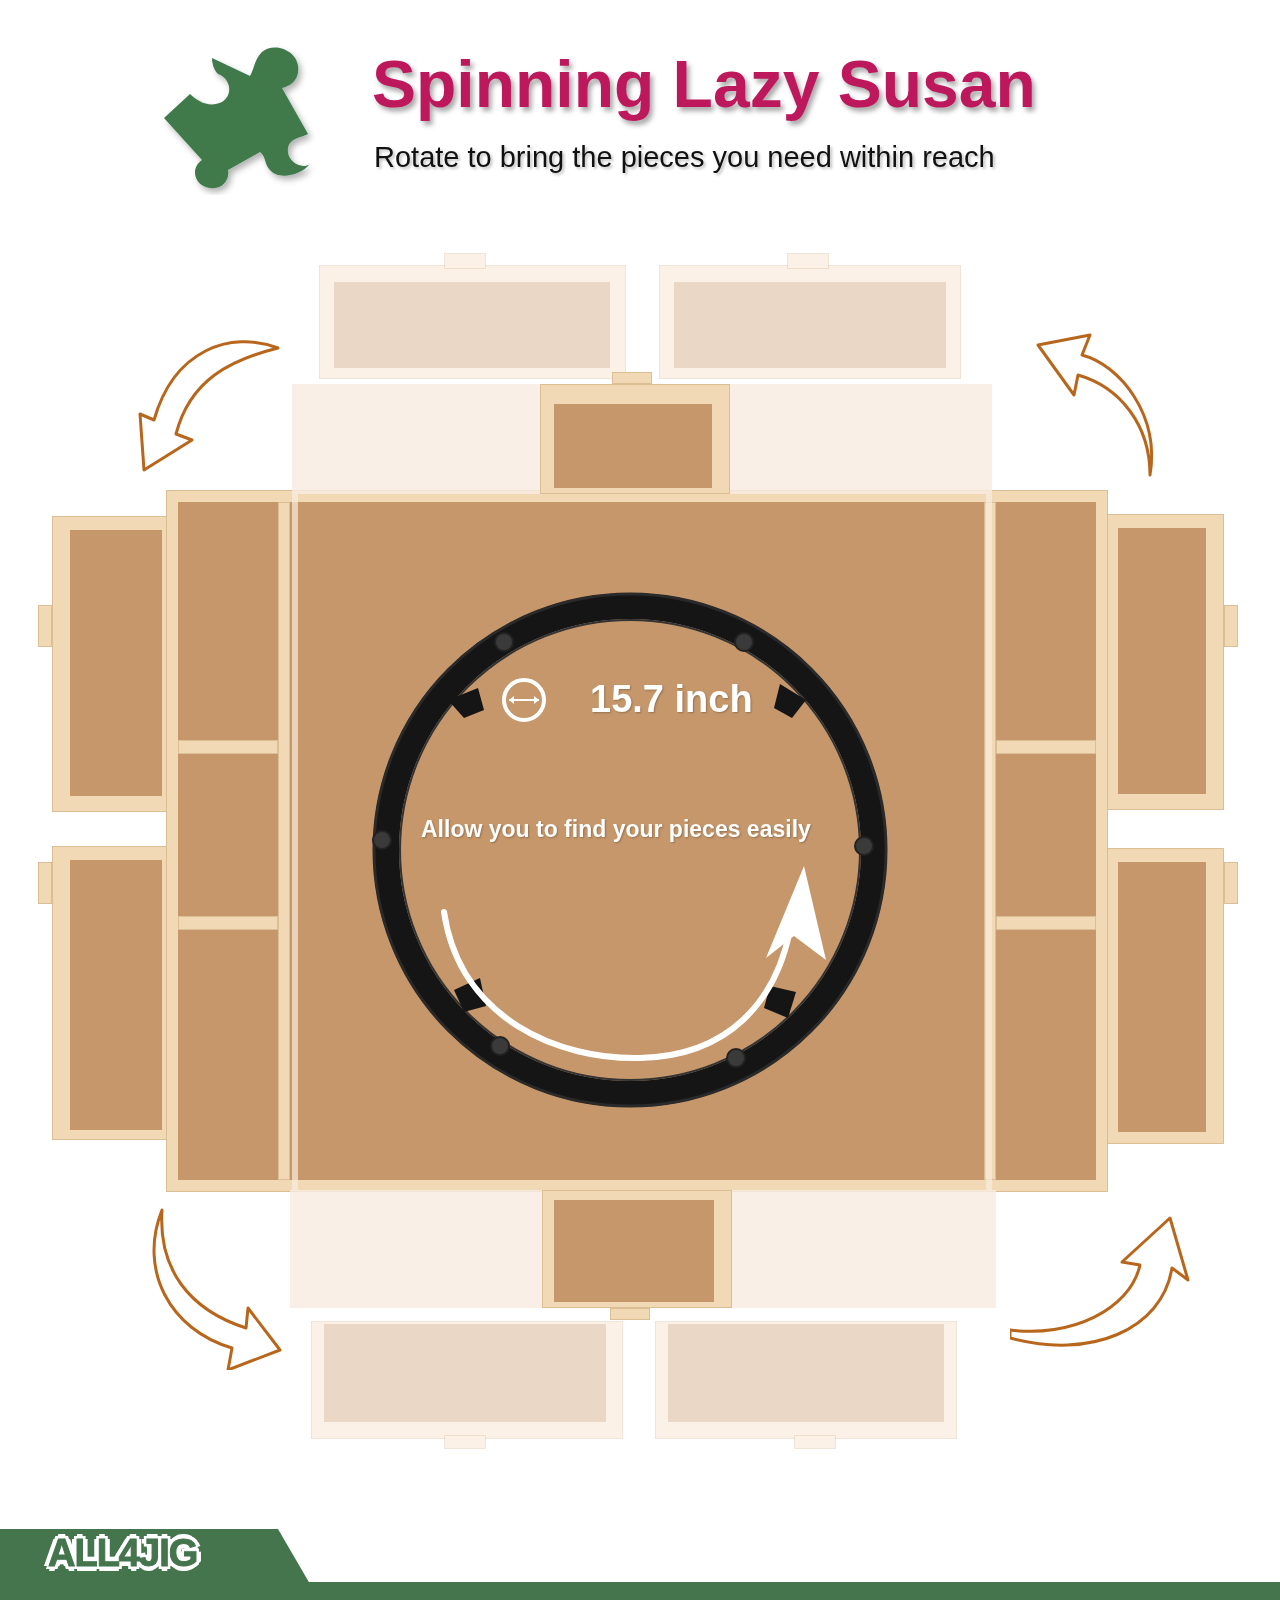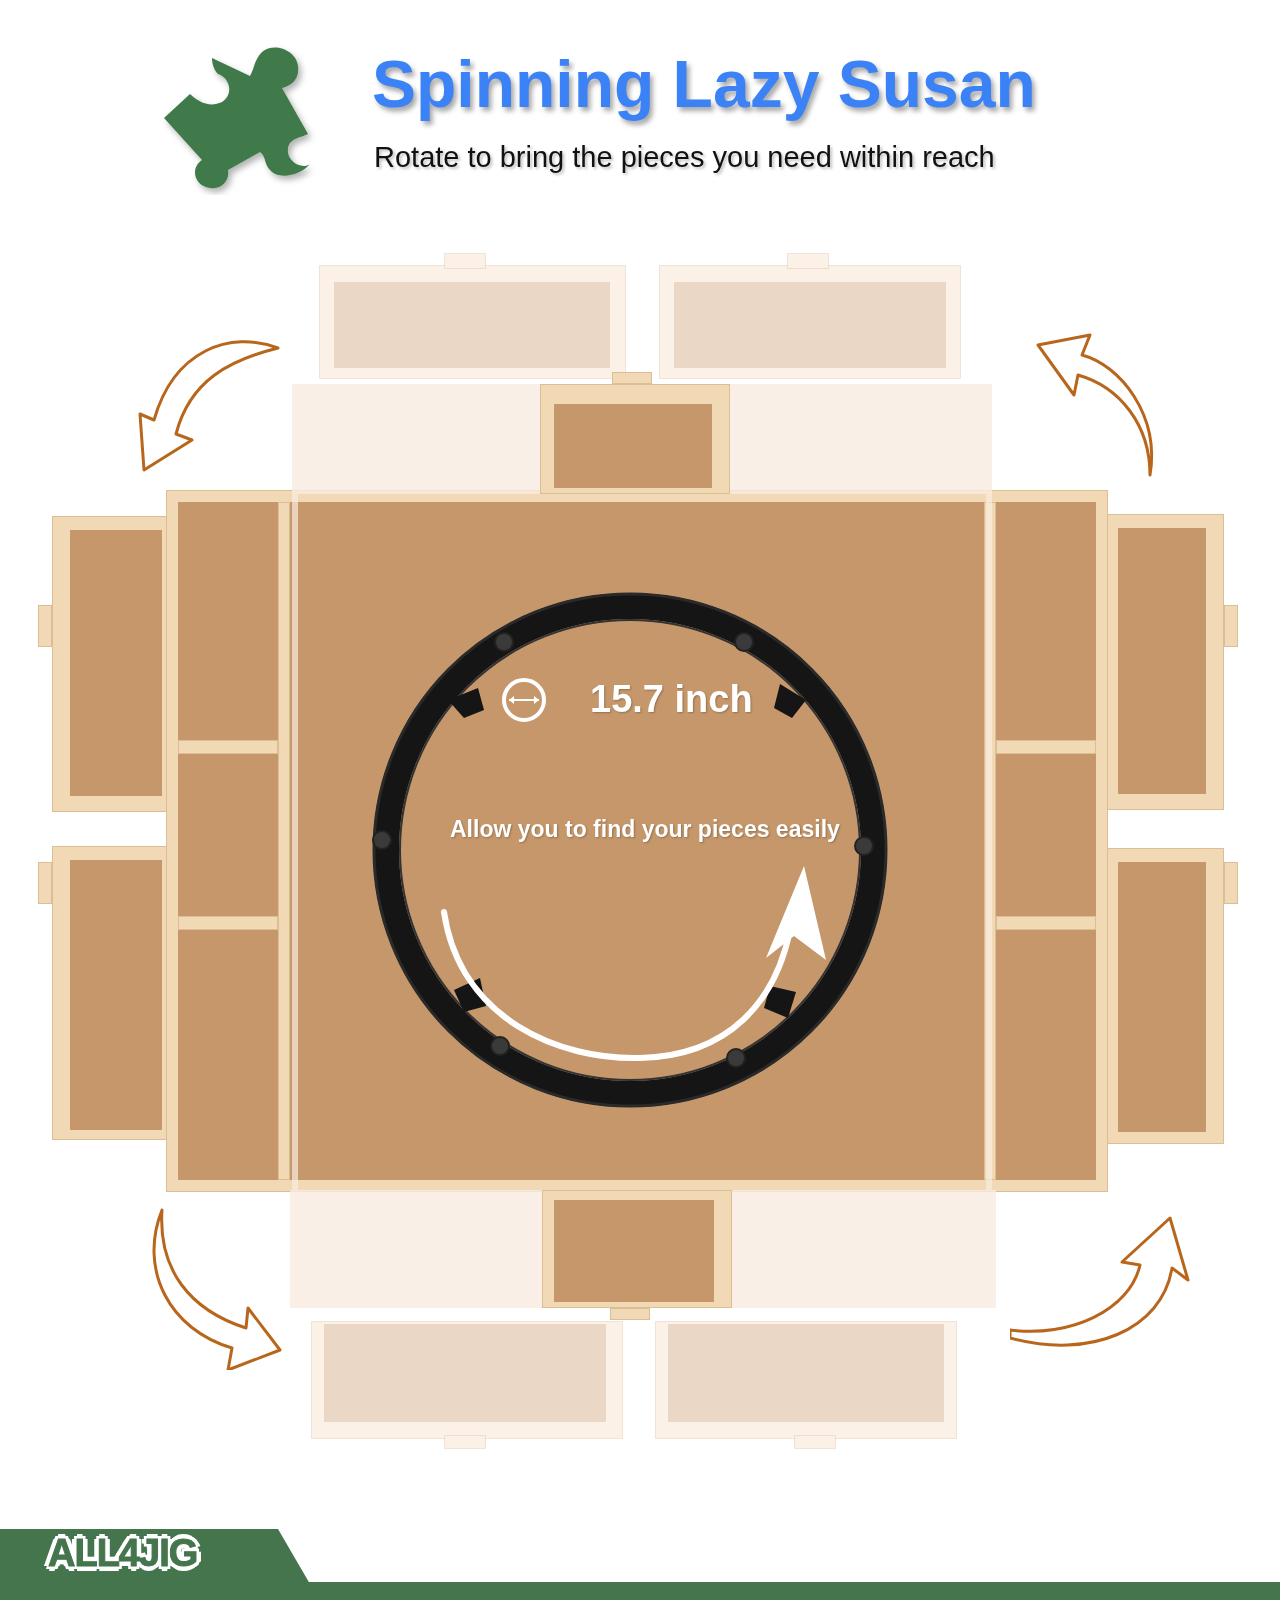--- a/index.html
+++ b/index.html
@@ -6,21 +6,21 @@
   body {
     width: 1280px; height: 1600px; position: relative; overflow: hidden;
     background: #ffffff;
     font-family: "Liberation Sans", sans-serif;
   }
   .abs { position: absolute; }
 
   
   .puzzle-icon { left: 150px; top: 30px; width: 170px; height: 165px; }
   .title {
-    left: 372px; top: 46px; font-size: 66px; font-weight: bold; color: #3b82f6;
+    left: 372px; top: 46px; font-size: 66px; font-weight: bold; color: #be185d;
     letter-spacing: 0px; text-shadow: 3px 4px 5px rgba(0,0,0,0.35); white-space: nowrap;
   }
   .subtitle {
     left: 374px; top: 141px; font-size: 29px; color: #111; white-space: nowrap;
     text-shadow: 2px 2px 3px rgba(0,0,0,0.25);
   }
 
   
   .frame { background: #f2d9b6; box-shadow: inset 0 0 0 1px rgba(180,140,90,0.35); }
   .board { background: #c6976a; }
@@ -168,21 +168,21 @@
 </svg>
 
 <svg class="abs" style="left:500px; top:676px; width:48px; height:48px;" viewBox="0 0 48 48">
   <circle cx="24" cy="24" r="20" fill="none" stroke="#fff" stroke-width="4"></circle>
   <line x1="9" y1="24" x2="39" y2="24" stroke="#fff" stroke-width="2"></line>
   <path d="M9 24 L14 20 L14 28 Z" fill="#fff"></path>
   <path d="M39 24 L34 20 L34 28 Z" fill="#fff"></path>
 </svg>
 <div class="abs ring-text" style="left:590px; top:678px; font-size:38px;">15.7 inch</div>
 
-<div class="abs ring-text" style="left:421px; top:816px; font-size:23px;margin-left:29px;">Allow you to find your pieces easily</div>
+<div class="abs ring-text" style="left:421px; top:816px; font-size:23px;">Allow you to find your pieces easily</div>
 
 <svg class="abs" style="left:430px; top:850px; width:410px; height:220px;" viewBox="0 0 410 220">
   <path d="M14 62 C30 170 130 210 210 208 C300 206 346 150 360 80" fill="none" stroke="#fff" stroke-width="6" stroke-linecap="round"></path>
   <path d="M374 16 L396 110 L364 86 L336 108 Z" fill="#fff"></path>
 </svg>
 
 <svg class="abs footer-tab" viewBox="0 0 310 55">
   <path d="M0 0 L278 0 L310 55 L0 55 Z" fill="#44754d"></path>
 </svg>
 <div class="abs footer-band"></div>

